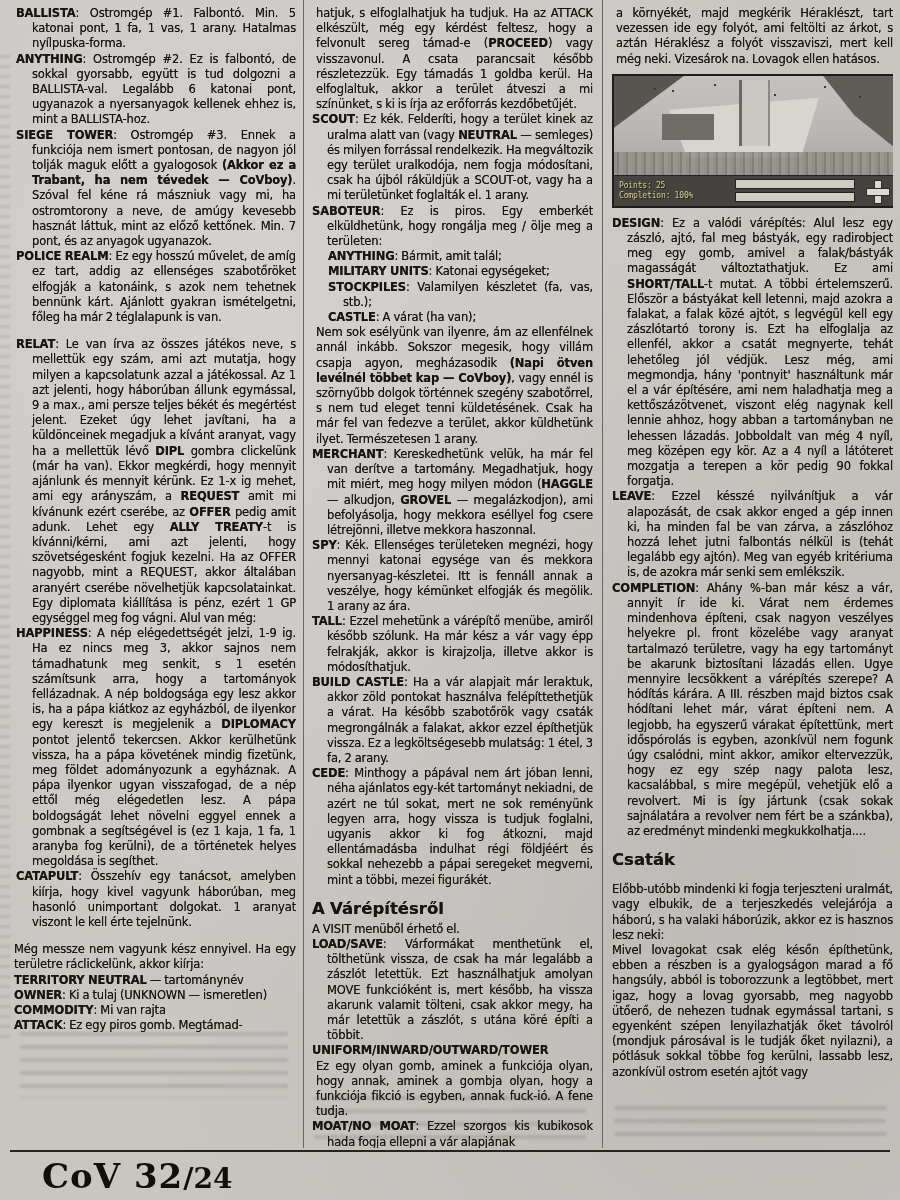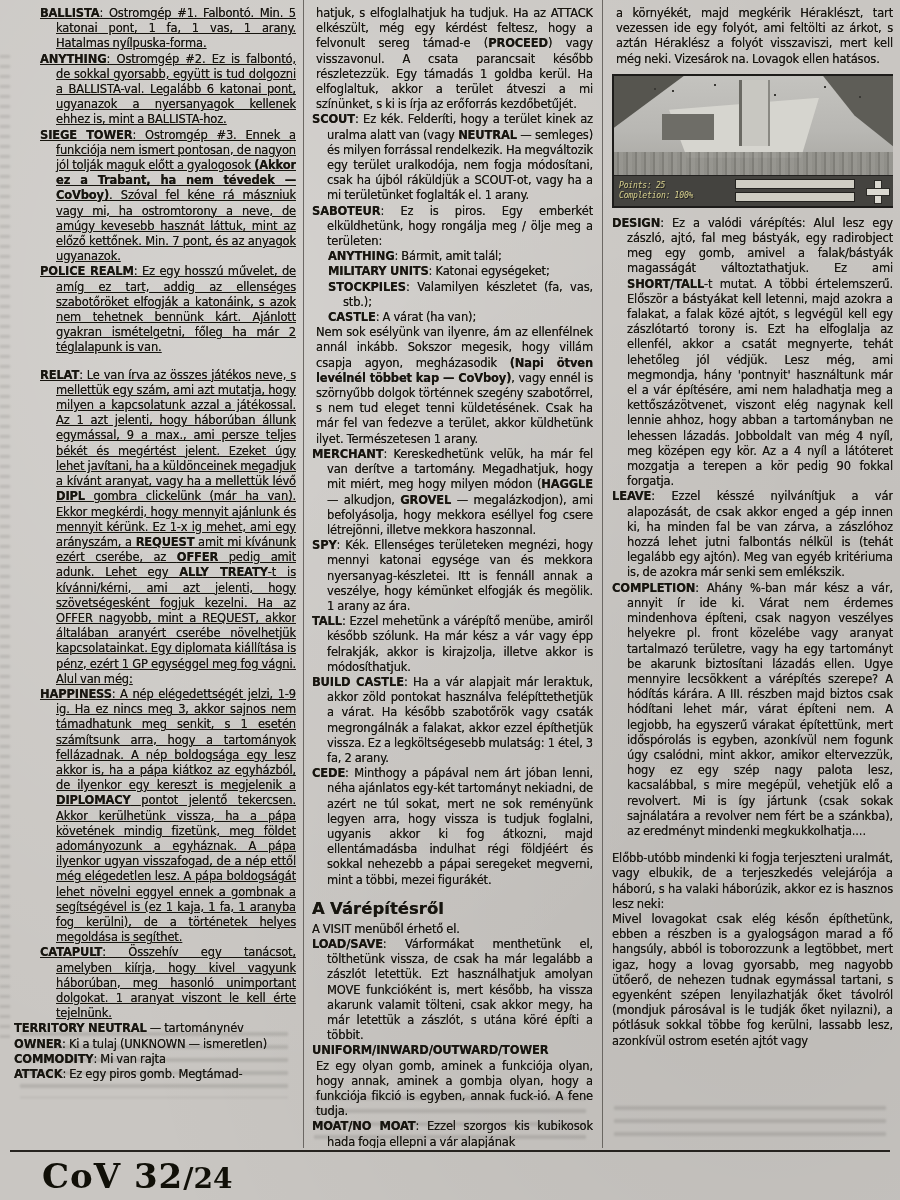--- a/index.html
+++ b/index.html
@@ -19,34 +19,34 @@
   .bleed.side{background:repeating-linear-gradient(180deg, rgba(60,58,55,.6) 0 3px, transparent 3px 10px);opacity:.22;}
 
   .col{position:absolute;top:6px;height:1142px;overflow:hidden;text-align:justify;
        font-size:11.5px;line-height:15.2px;letter-spacing:-.15px;word-spacing:-.4px;
        text-shadow:0 0 .5px rgba(25,22,18,.75);}
   .vrule{position:absolute;top:0;width:1px;height:1148px;background:#5a5752;opacity:.85;}
 
   p,h3{margin:0;}
   .b{font-weight:bold;}
   .entry{padding-left:15px;text-indent:-15px;}
-  .sub1{margin-left:26px;padding-left:16px;text-indent:-16px;text-decoration:underline;}
+  .sub1{margin-left:2px;padding-left:16px;text-indent:-16px;}
   .sub2{margin-left:26px;padding-left:16px;text-indent:-16px;}
   .sub{margin-left:16px;padding-left:15px;text-indent:-15px;}
   .body{margin-left:4px;}
   .para{}
   .gap{margin-top:12px;}
   h3.heading{font-size:16.5px;line-height:20px;font-weight:bold;margin:11px 0 3px;text-align:left;letter-spacing:0;}
 
   
   .gs{position:relative;width:100%;height:130px;margin:7px 0 8px;background:#b4b3af;
       border:2px solid #1d1c1a;border-right:4px solid #2a2926;overflow:hidden;}
   .gs .shape{position:absolute;}
   .gs-hud{position:absolute;left:0;right:0;bottom:0;height:30px;background:#44433f;
-      border-top:1px solid #232220;display:flex;align-items:center;font-style:italic;}
+      border-top:1px solid #232220;display:flex;align-items:center;}
   .hudtext{margin-left:5px;font-family:"DejaVu Sans Mono", monospace;font-size:8px;line-height:10px;
       color:#d6cf8d;text-shadow:1px 1px 0 #1f1e1b;white-space:nowrap;}
   .hudbars{margin-left:auto;margin-right:10px;display:flex;flex-direction:column;gap:3px;}
   .hudbar{width:118px;height:8px;background:#cfcdc3;border:1px solid #23221f;}
   .dpad{position:relative;width:24px;height:24px;margin-right:6px;flex:0 0 auto;}
   .dpad .cv{position:absolute;left:9px;top:1px;width:6px;height:22px;background:#dbd9d1;border:1px solid #2b2a26;}
   .dpad .ch{position:absolute;left:1px;top:9px;width:22px;height:6px;background:#dbd9d1;border:1px solid #2b2a26;}
 
   
   .frule{position:absolute;left:10px;right:10px;top:1150px;height:2px;background:#26231f;}
@@ -68,20 +68,21 @@
   <div class="vrule" style="left:602px;"></div>
 
   <div class="col" style="left:14px;width:282px;">
       <p class="sub1"><span class="b">BALLISTA</span><span>: Ostromgép #1. Falbontó. Min. 5 katonai pont, 1 fa, 1 vas, 1 arany. Hatalmas nyílpuska-forma.</span></p>
       <p class="sub1"><span class="b">ANYTHING</span><span>: Ostromgép #2. Ez is falbontó, de sokkal gyorsabb, együtt is tud dolgozni a BALLISTA-val. Legalább 6 katonai pont, ugyanazok a nyersanyagok kellenek ehhez is, mint a BALLISTA-hoz.</span></p>
       <p class="sub1"><span class="b">SIEGE TOWER</span><span>: Ostromgép #3. Ennek a funkciója nem ismert pontosan, de nagyon jól tolják maguk előtt a gyalogosok </span><span class="b">(Akkor ez a Trabant, ha nem tévedek — CoVboy)</span><span>. Szóval fel kéne rá mászniuk vagy mi, ha ostromtorony a neve, de amúgy kevesebb hasznát láttuk, mint az előző kettőnek. Min. 7 pont, és az anyagok ugyanazok.</span></p>
       <p class="sub1"><span class="b">POLICE REALM</span><span>: Ez egy hosszú művelet, de amíg ez tart, addig az ellenséges szabotőröket elfogják a katonáink, s azok nem tehetnek bennünk kárt. Ajánlott gyakran ismételgetni, főleg ha már 2 téglalapunk is van.</span></p>
       <p class="sub1 gap"><span class="b">RELAT</span><span>: Le van írva az összes játékos neve, s mellettük egy szám, ami azt mutatja, hogy milyen a kapcsolatunk azzal a játékossal. Az 1 azt jelenti, hogy háborúban állunk egymással, 9 a max., ami persze teljes békét és megértést jelent. Ezeket úgy lehet javítani, ha a küldönceinek megadjuk a kívánt aranyat, vagy ha a mellettük lévő </span><span class="b">DIPL</span><span> gombra clickelünk (már ha van). Ekkor megkérdi, hogy mennyit ajánlunk és mennyit kérünk. Ez 1-x ig mehet, ami egy arányszám, a </span><span class="b">REQUEST</span><span> amit mi kívánunk ezért cserébe, az </span><span class="b">OFFER</span><span> pedig amit adunk. Lehet egy </span><span class="b">ALLY TREATY</span><span>-t is kívánni/kérni, ami azt jelenti, hogy szövetségesként fogjuk kezelni. Ha az OFFER nagyobb, mint a REQUEST, akkor általában aranyért cserébe növelhetjük kapcsolatainkat. Egy diplomata kiállítása is pénz, ezért 1 GP egységgel meg fog vágni. Alul van még:</span></p>
       <p class="sub1"><span class="b">HAPPINESS</span><span>: A nép elégedettségét jelzi, 1-9 ig. Ha ez nincs meg 3, akkor sajnos nem támadhatunk meg senkit, s 1 esetén számítsunk arra, hogy a tartományok fellázadnak. A nép boldogsága egy lesz akkor is, ha a pápa kiátkoz az egyházból, de ilyenkor egy kereszt is megjelenik a </span><span class="b">DIPLOMACY</span><span> pontot jelentő tekercsen. Akkor kerülhetünk vissza, ha a pápa követének mindig fizetünk, meg földet adományozunk a egyháznak. A pápa ilyenkor ugyan visszafogad, de a nép ettől még elégedetlen lesz. A pápa boldogságát lehet növelni eggyel ennek a gombnak a segítségével is (ez 1 kaja, 1 fa, 1 aranyba fog kerülni), de a történetek helyes megoldása is segíthet.</span></p>
       <p class="sub1"><span class="b">CATAPULT</span><span>: Összehív egy tanácsot, amelyben kiírja, hogy kivel vagyunk háborúban, meg hasonló unimportant dolgokat. 1 aranyat viszont le kell érte tejelnünk.</span></p>
+      <p class="para gap"><span>Még messze nem vagyunk kész ennyivel. Ha egy területre ráclickelünk, akkor kiírja:</span></p>
       <p class="entry"><span class="b">TERRITORY NEUTRAL</span><span> — tartománynév</span></p>
       <p class="entry"><span class="b">OWNER</span><span>: Ki a tulaj (UNKNOWN — ismeretlen)</span></p>
       <p class="entry"><span class="b">COMMODITY</span><span>: Mi van rajta</span></p>
       <p class="entry"><span class="b">ATTACK</span><span>: Ez egy piros gomb. Megtámad-</span></p>
     </div>
 
   <div class="col" style="left:312px;width:281px;">
       <p class="body"><span>hatjuk, s elfoglalhatjuk ha tudjuk. Ha az ATTACK elkészült, még egy kérdést feltesz, hogy a felvonult sereg támad-e (</span><span class="b">PROCEED</span><span>) vagy visszavonul. A csata parancsait később részletezzük. Egy támadás 1 goldba kerül. Ha elfoglaltuk, akkor a terület átveszi a mi színünket, s ki is írja az erőforrás kezdőbetűjét.</span></p>
       <p class="entry"><span class="b">SCOUT</span><span>: Ez kék. Felderíti, hogy a terület kinek az uralma alatt van (vagy </span><span class="b">NEUTRAL</span><span> — semleges) és milyen forrással rendelkezik. Ha megváltozik egy terület uralkodója, nem fogja módosítani, csak ha újból ráküldjük a SCOUT-ot, vagy ha a mi területünket foglalták el. 1 arany.</span></p>
       <p class="entry"><span class="b">SABOTEUR</span><span>: Ez is piros. Egy emberkét elküldhetünk, hogy rongálja meg / ölje meg a területen:</span></p>
@@ -130,20 +131,21 @@
           <span class="cv"></span>
           <span class="ch"></span>
         </div>
       </div>
     </div>
 
     <div>
         <p class="entry"><span class="b">DESIGN</span><span>: Ez a valódi várépítés: Alul lesz egy zászló, ajtó, fal meg bástyák, egy radirobject meg egy gomb, amivel a falak/bástyák magasságát változtathatjuk. Ez ami </span><span class="b">SHORT/TALL</span><span>-t mutat. A többi értelemszerű. Először a bástyákat kell letenni, majd azokra a falakat, a falak közé ajtót, s legvégül kell egy zászlótartó torony is. Ezt ha elfoglalja az ellenfél, akkor a csatát megnyerte, tehát lehetőleg jól védjük. Lesz még, ami megmondja, hány 'pontnyit' használtunk már el a vár építésére, ami nem haladhatja meg a kettőszázötvenet, viszont elég nagynak kell lennie ahhoz, hogy abban a tartományban ne lehessen lázadás. Jobboldalt van még 4 nyíl, meg középen egy kör. Az a 4 nyíl a látóteret mozgatja a terepen a kör pedig 90 fokkal forgatja.</span></p>
         <p class="entry"><span class="b">LEAVE</span><span>: Ezzel késszé nyilvánítjuk a vár alapozását, de csak akkor enged a gép innen ki, ha minden fal be van zárva, a zászlóhoz hozzá lehet jutni falbontás nélkül is (tehát legalább egy ajtón). Meg van egyéb kritériuma is, de azokra már senki sem emlékszik.</span></p>
         <p class="entry"><span class="b">COMPLETION</span><span>: Ahány %-ban már kész a vár, annyit ír ide ki. Várat nem érdemes mindenhova építeni, csak nagyon veszélyes helyekre pl. front közelébe vagy aranyat tartalmazó területre, vagy ha egy tartományt be akarunk biztosítani lázadás ellen. Ugye mennyire lecsökkent a várépítés szerepe? A hódítás kárára. A III. részben majd biztos csak hódítani lehet már, várat építeni nem. A legjobb, ha egyszerű várakat építettünk, mert időspórolás is egyben, azonkívül nem fogunk úgy csalódni, mint akkor, amikor eltervezzük, hogy ez egy szép nagy palota lesz, kacsalábbal, s mire megépül, vehetjük elő a revolvert. Mi is így jártunk (csak sokak sajnálatára a revolver nem fért be a szánkba), az eredményt mindenki megkukkolhatja....</span></p>
+        <h3 class="heading"><span class="b">Csaták</span></h3>
         <p class="para gap"><span>Előbb-utóbb mindenki ki fogja terjeszteni uralmát, vagy elbukik, de a terjeszkedés velejárója a háború, s ha valaki háborúzik, akkor ez is hasznos lesz neki:</span></p>
         <p class="para"><span>Mivel lovagokat csak elég későn építhetünk, ebben a részben is a gyalogságon marad a fő hangsúly, abból is toborozzunk a legtöbbet, mert igaz, hogy a lovag gyorsabb, meg nagyobb ütőerő, de nehezen tudnak egymással tartani, s egyenként szépen lenyilazhatják őket távolról (mondjuk párosával is le tudják őket nyilazni), a pótlásuk sokkal többe fog kerülni, lassabb lesz, azonkívül ostrom esetén ajtót vagy</span></p>
       </div>
   </div>
 
   <div class="frule"></div>
   <div class="footer">
     <span class="big">CoV</span><span class="big"> 32</span><span class="small">/24</span>
   </div>
 

